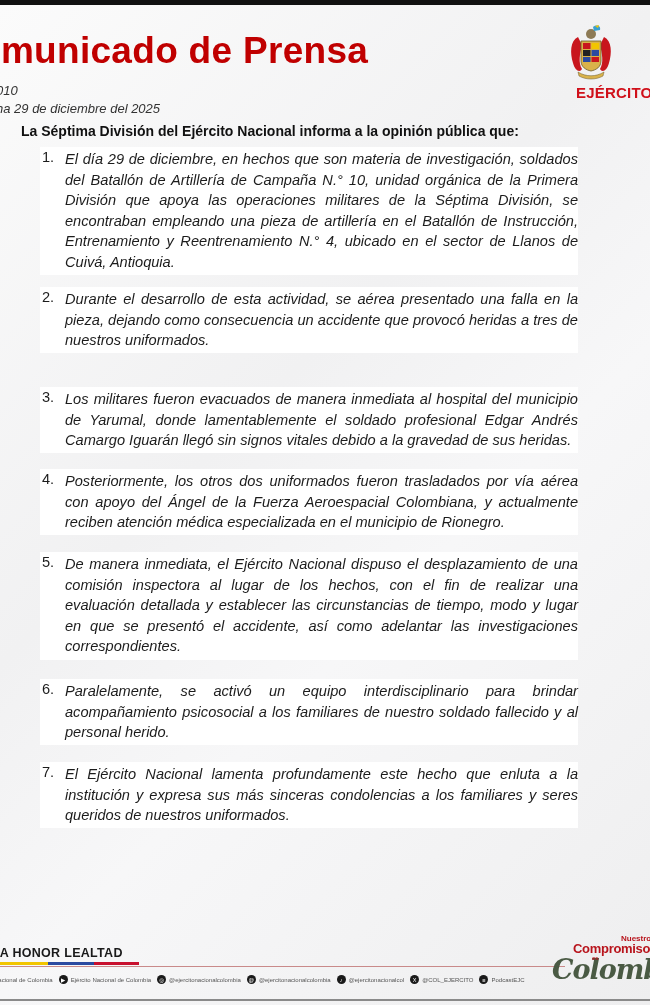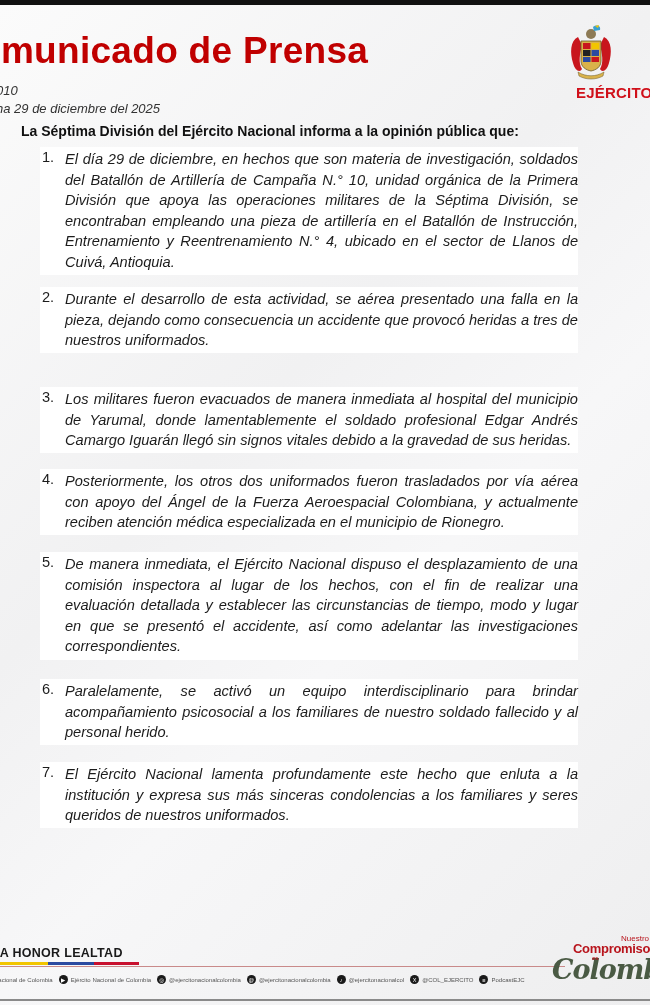--- a/index.html
+++ b/index.html
@@ -29,21 +29,21 @@
   .motto-underline { position: absolute; left: 0; top: 962px; height: 3px; width: 139px; display: flex; }
   .motto-underline span { display: block; height: 3px; }
   .footer-rule { position: absolute; left: 0; top: 966px; width: 565px; height: 1px; background: #c98a8a; }
 
   .social-row { position: absolute; left: -6px; top: 975px; display: flex; align-items: center; gap: 6px; font-size: 6px; color: #555; white-space: nowrap; }
   .social { display: flex; align-items: center; gap: 3px; }
   .social-icon { width: 9px; height: 9px; border-radius: 50%; background: #1a1a1a; color: #fff; font-size: 5.5px; display: flex; align-items: center; justify-content: center; }
   .bottom-rule { position: absolute; left: 0; top: 999px; width: 650px; height: 2px; background: #8a8a8a; }
 
   .campaign { position: absolute; left: 550px; top: 934px; width: 110px; height: 55px; }
-  .camp-nuestro { position: absolute; left: 30px; top: 0; font-size: 8px; font-weight: normal; color: #b8141c; padding-left: 41px; }
+  .camp-nuestro { position: absolute; left: 30px; top: 0; font-size: 8px; font-weight: bold; color: #b8141c; padding-left: 41px; }
   .camp-compromiso { position: absolute; left: 23px; top: 7px; font-size: 13px; font-weight: bold; color: #b8141c; letter-spacing: -0.3px; }
   .camp-es { position: absolute; left: 42px; top: 21px; font-size: 6px; font-weight: bold; color: #b8141c; }
   .camp-colombia { position: absolute; left: 2px; top: 20px; font-size: 27px; font-style: italic; font-weight: bold; color: #4a5a44; font-family: "DejaVu Serif", serif; letter-spacing: -1px; }
 </style>
 </head>
 <body>
 
 <div class="top-bar"></div>
 <div class="page-bg"></div>
 

